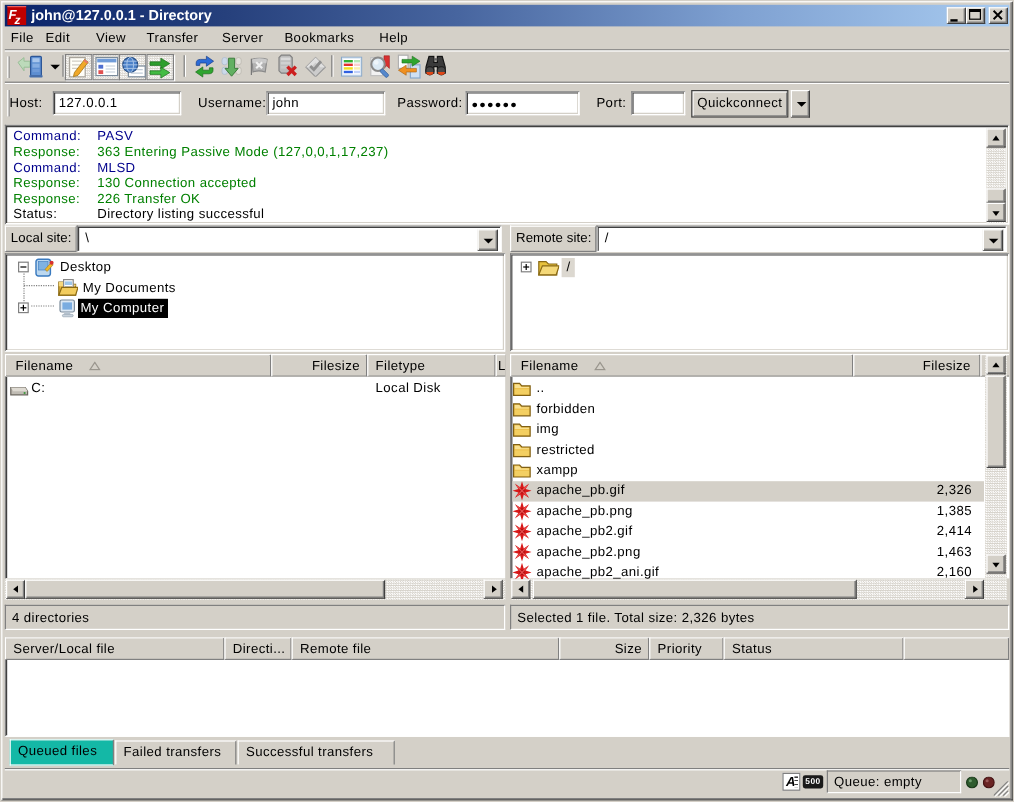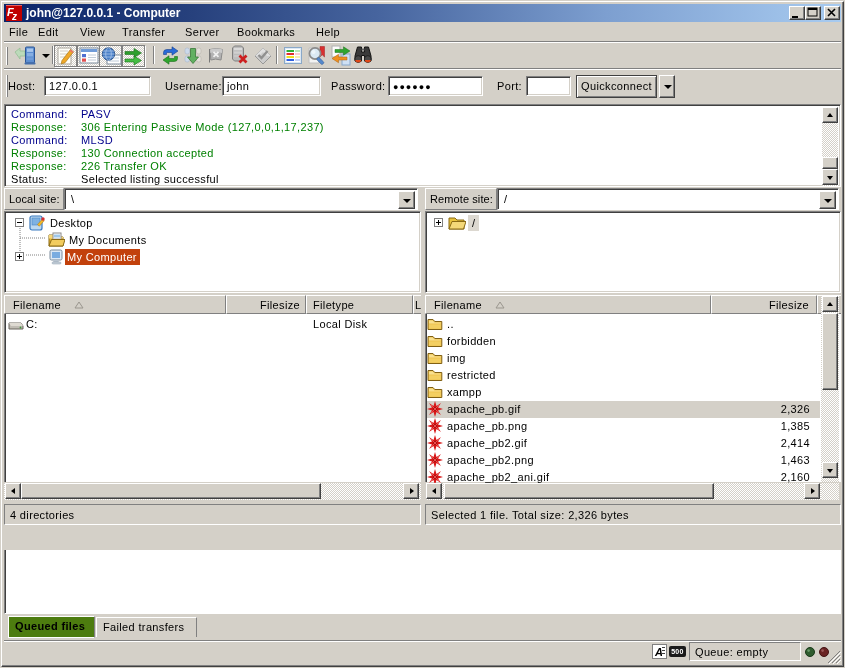--- a/index.html
+++ b/index.html
@@ -48,21 +48,21 @@
 <div class="abs" id="fr2"></div>
 <div class="abs" id="fr3"></div>
 
 <div class="abs" id="title">
   <svg style="position:absolute;left:2px;top:1px" width="16" height="16" viewBox="0 0 16 16">
     <rect x="0" y="0" width="16" height="16" fill="#bf0000"></rect>
     <rect x="0" y="0" width="16" height="1" fill="#e86060"></rect>
     <text x="1" y="11" font-family="Liberation Sans" font-style="italic" font-weight="bold" font-size="11" fill="#fff">F</text>
     <text x="6" y="15" font-family="Liberation Sans" font-style="italic" font-weight="bold" font-size="10" fill="#fff">z</text>
   </svg>
-  <span class="txt">john@127.0.0.1 - Computer</span>
+  <span class="txt">john@127.0.0.1 - Directory</span>
   <div class="capbtn" style="left:785px"><svg width="14" height="12">
         <rect x="2" y="9" width="6" height="2" fill="#000"></rect>
       </svg></div>
   <div class="capbtn" style="left:801px"><svg width="14" height="12">
         <rect x="2" y="1" width="9" height="8" fill="none" stroke="#000" stroke-width="1"></rect>
         <rect x="2" y="1" width="9" height="2" fill="#000"></rect>
       </svg></div>
   <div class="capbtn" style="left:820px"><svg width="14" height="12">
         <path d="M3 2 L10 9 M10 2 L3 9" stroke="#000" stroke-width="1.6"></path>
       </svg></div>
@@ -211,25 +211,25 @@
   <div class="tin" style="left:522px;width:45px">&nbsp;</div>
   <div style="position:absolute;left:572px;top:6px;width:81px;height:23px;background:#d4d0c8;border:1px solid #404040;box-shadow:inset 1px 1px 0 #fff, inset -1px -1px 0 #808080;text-align:center;padding-top:4px">Quickconnect</div>
   <div style="position:absolute;left:655px;top:6px;width:16px;height:23px;background:#d4d0c8;border:1px solid;border-color:#fff #404040 #404040 #fff;box-shadow:inset -1px -1px 0 #808080">
       <div class="arrow" style="left:4px;top:9px;border-left:4px solid transparent;border-right:4px solid transparent;border-top:4px solid #000"></div>
     </div>
 </div>
 
 <div class="abs sunkwhite" id="log" style="left:4px;top:104px;width:837px;height:83px">
   <div style="position:absolute;left:6px;top:3px;line-height:13px;width:760px;white-space:nowrap">
     <div style="position:relative"><span style="color:#00008c">Command:</span><span style="position:absolute;left:70px;color:#00008c">PASV</span></div>
-    <div style="position:relative"><span style="color:#008000">Response:</span><span style="position:absolute;left:70px;color:#008000">306 Entering Passive Mode (127,0,0,1,17,237)</span></div>
+    <div style="position:relative"><span style="color:#008000">Response:</span><span style="position:absolute;left:70px;color:#008000">363 Entering Passive Mode (127,0,0,1,17,237)</span></div>
     <div style="position:relative"><span style="color:#00008c">Command:</span><span style="position:absolute;left:70px;color:#00008c">MLSD</span></div>
     <div style="position:relative"><span style="color:#008000">Response:</span><span style="position:absolute;left:70px;color:#008000">130 Connection accepted</span></div>
     <div style="position:relative"><span style="color:#008000">Response:</span><span style="position:absolute;left:70px;color:#008000">226 Transfer OK</span></div>
-    <div style="position:relative"><span style="color:#000">Status:</span><span style="position:absolute;left:70px;color:#000">Selected listing successful</span></div>
+    <div style="position:relative"><span style="color:#000">Status:</span><span style="position:absolute;left:70px;color:#000">Directory listing successful</span></div>
   </div>
   <div class="sbtrack" style="position:absolute;right:2px;top:2px;width:16px;height:79px"></div>
   <div class="sbbtn" style="right:2px;top:2px">
       <div class="arrow" style="left:4px;top:5px;border-left:3px solid transparent;border-right:3px solid transparent;border-bottom:4px solid #000"></div>
     </div>
   <div class="sbthumb" style="right:2px;top:52px;width:16px;height:12px"></div>
   <div class="sbbtn" style="right:2px;top:64px">
       <div class="arrow" style="left:4px;top:6px;border-left:3px solid transparent;border-right:3px solid transparent;border-top:4px solid #000"></div>
     </div>
 </div>
@@ -292,21 +292,21 @@
     <div style="position:absolute;left:10px;top:3px;width:9px;height:9px;background:#fff;border:1px solid #808080">
         <div style="position:absolute;left:1px;top:3px;width:5px;height:1px;background:#000"></div>
         <div style="position:absolute;left:3px;top:1px;width:1px;height:5px;background:#000"></div>
       </div>
     <svg style="position:absolute;left:43px;top:0" width="17" height="16" viewBox="0 0 17 16">
       <rect x="2" y="1" width="12" height="10" rx="1.5" fill="#dce8f4" stroke="#7a8a9a"></rect>
       <rect x="4" y="3" width="8" height="6" fill="#7aace0"></rect>
       <path d="M6 11 L10 11 L11 13 L5 13 Z" fill="#b8c4d0"></path>
       <rect x="4" y="13" width="9" height="2" rx="1" fill="#c8d2dc" stroke="#8a9aaa" stroke-width="0.5"></rect>
     </svg>
-    <div style="position:absolute;left:60px;top:0;height:16px;background:#c2410c;color:#fff;padding:2px 3px 0 2px">My Computer</div>
+    <div style="position:absolute;left:60px;top:0;height:16px;background:#000000;color:#fff;padding:2px 3px 0 2px">My Computer</div>
   </div>
 </div>
 <div class="abs sunkwhite" id="remotetree" style="left:425px;top:211px;width:416px;height:82px">
   <div class="row" style="left:0;top:3px;width:100%">
     <div style="position:absolute;left:8px;top:3px;width:9px;height:9px;background:#fff;border:1px solid #808080">
         <div style="position:absolute;left:1px;top:3px;width:5px;height:1px;background:#000"></div>
         <div style="position:absolute;left:3px;top:1px;width:1px;height:5px;background:#000"></div>
       </div>
     <svg style="position:absolute;left:22px;top:0" width="18" height="16" viewBox="0 0 18 16">
       <path d="M1 3 L7 3 L9 5 L16 5 L16 14 L1 14 Z" fill="#e8c23c" stroke="#8a6a14"></path>
@@ -459,26 +459,36 @@
     <div class="sbthumb" style="left:18px;top:0;width:270px;height:16px"></div>
     <div class="sbbtn" style="left:378px;top:0">
         <div class="arrow" style="left:6px;top:4px;border-top:3px solid transparent;border-bottom:3px solid transparent;border-left:4px solid #000"></div>
       </div>
   </div>
   <div style="position:absolute;left:396px;top:188px;width:18px;height:17px;background:#f1efe9;background-image:conic-gradient(#fff 25%,#d4d0c8 0 50%,#fff 0 75%,#d4d0c8 0);background-size:2px 2px"></div>
   <div class="lstatus" style="left:0;top:209px;width:416px">Selected 1 file. Total size: 2,326 bytes</div>
 </div>
 
 <div class="abs" id="queuepanel" style="left:4px;top:531px;width:837px;height:84px">
+  <div class="hdr" style="left:0;top:0;width:837px">
+    <div class="hcell" style="left:0;width:183px">Server/Local file</div>
+    <div class="hcell" style="left:183px;width:56px">Directi...</div>
+    <div class="hcell" style="left:239px;width:223px">Remote file</div>
+    <div class="hcell hcellr" style="left:462px;width:75px">Size</div>
+    <div class="hcell" style="left:537px;width:62px">Priority</div>
+    <div class="hcell" style="left:599px;width:150px">Status</div>
+    <div class="hcell" style="left:749px;width:88px"></div>
+  </div>
   <div style="position:absolute;left:0;top:19px;width:837px;height:64px;background:#fff;border:1px solid;border-color:#808080 #fff #fff #808080;border-top:none;box-shadow:inset 1px 0 0 #404040"></div>
 </div>
 
 <div class="abs" id="tabs" style="left:4px;top:616px;width:837px;height:22px">
-  <div class="tab" style="left:4px;width:87px;background:#4d7c0f;font-weight:bold;border-bottom:1px solid #fff;height:22px;z-index:2">Queued files</div>
+  <div class="tab" style="left:4px;width:87px;background:#14b8a6;font-weight:normal;border-bottom:1px solid #fff;height:22px;z-index:2">Queued files</div>
   <div class="tab" style="left:92px;width:101px;top:1px">Failed transfers</div>
+  <div class="tab" style="left:194px;width:131px;top:1px">Successful transfers</div>
 </div>
 
 <div class="abs" id="statusbar" style="left:4px;top:640px;width:837px;height:24px">
   <div style="position:absolute;left:0;top:0;width:837px;height:1px;background:#808080"></div>
   <div style="position:absolute;left:0;top:1px;width:837px;height:1px;background:#fff"></div>
 
   <div style="position:absolute;left:648px;top:4px;width:15px;height:15px;background:#fff;border:1px solid #808080">
     <span style="position:absolute;left:2px;top:1px;font-size:11px;font-weight:bold;font-style:italic">A</span>
     <div style="position:absolute;right:1px;top:2px;width:3px;height:9px;background:repeating-linear-gradient(#404040 0 1px,#fff 1px 3px)"></div>
   </div>

